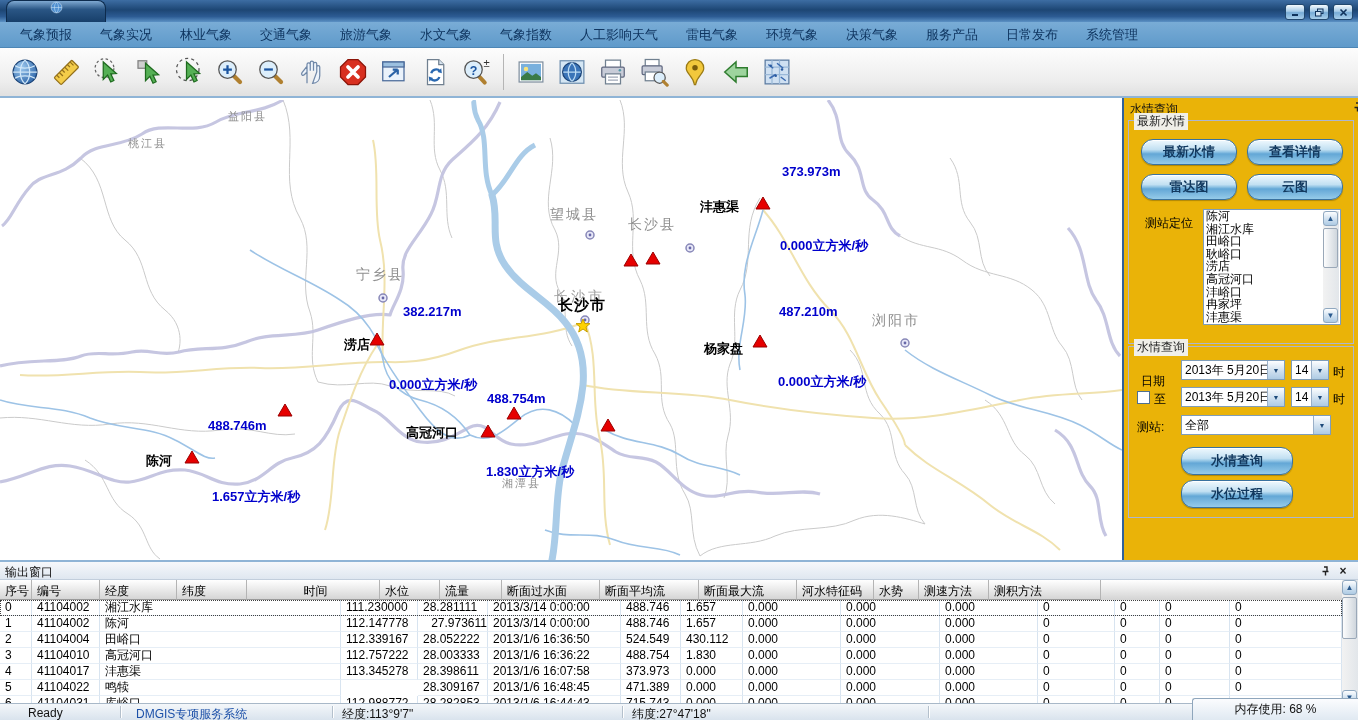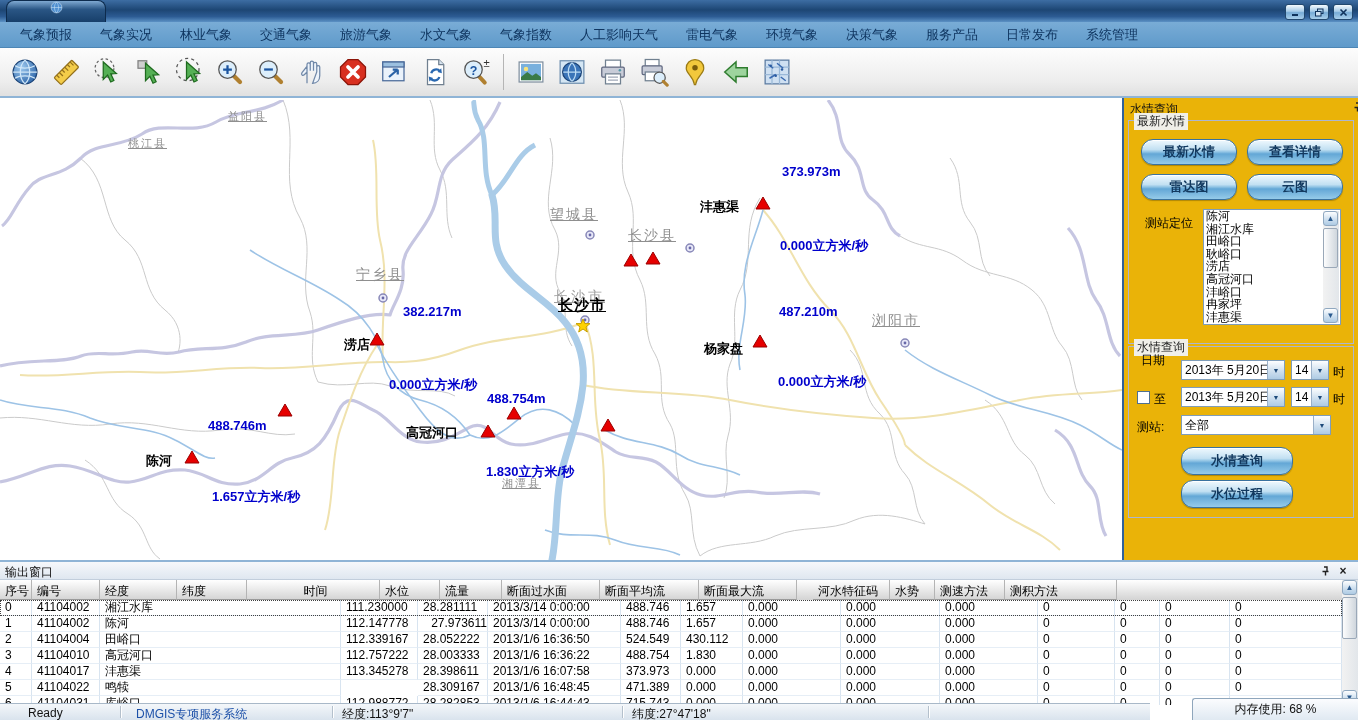--- a/index.html
+++ b/index.html
@@ -29,21 +29,21 @@
     background:linear-gradient(180deg,#fdfdfd 0%,#ededed 70%,#e0e0e0 100%);
     border-bottom:2px solid #8fb4d6;display:flex;align-items:center;padding-left:8px;gap:7px;}
   .tb-btn{width:34px;height:38px;display:flex;align-items:center;justify-content:center;}
   .tb-btn svg{width:30px;height:30px;}
   .tb-sep{width:1px;height:36px;background:#b5b5b5;margin:0 3px;}
 
   
   #map{position:absolute;left:0;top:100px;width:1122px;height:460px;background:#fff;overflow:hidden;}
   #map svg{position:absolute;left:0;top:0;}
   #map-overlay{position:absolute;left:0;top:0;width:100%;height:100%;}
-  .rlabel{position:absolute;color:#8f8f8f;white-space:nowrap;letter-spacing:2px;text-decoration:underline;}
+  .rlabel{position:absolute;color:#8f8f8f;white-space:nowrap;letter-spacing:2px;}
   .rlabel.sm{font-size:11px;}
   .rlabel.md{font-size:14px;}
   .rlabel.ghost{font-size:14px;color:#a0a0a0;letter-spacing:3px;}
   .rlabel.city{font-size:15px;color:#000;font-weight:bold;letter-spacing:1px;}
   .slabel{position:absolute;color:#000;font-weight:bold;font-size:13px;white-space:nowrap;}
   .mlabel{position:absolute;color:#0000cc;font-weight:bold;font-size:13px;white-space:nowrap;}
 
   
   #panel{position:absolute;left:1122px;top:98px;width:266px;height:462px;box-sizing:border-box;
     background:#eab308;border-left:2px solid #31619b;}
@@ -83,21 +83,21 @@
   .gh-cell{border-right:1px solid #b4b4b4;border-bottom:1px solid #9a9a9a;font-size:12px;
     padding:3px 0 0 5px;box-sizing:border-box;white-space:nowrap;overflow:hidden;flex-shrink:0;}
   #grid-body{position:absolute;left:0;top:38px;width:1342px;height:105px;overflow:hidden;}
   .g-row{display:flex;height:16px;background:#fff;}
   .g-row.focused{outline:1px dotted #404040;outline-offset:-1px;}
   .g-cell{border-right:1px solid #d8e4f0;border-bottom:1px solid #e6eef6;font-size:12px;line-height:15px;
     padding-left:5px;box-sizing:border-box;white-space:nowrap;overflow:hidden;flex-shrink:0;}
   #grid-vscroll{position:absolute;right:0;top:18px;width:16px;height:125px;background:linear-gradient(90deg,#f2f2f2,#e2e6ea);}
 
   
-  #statusbar{position:absolute;left:0;bottom:0;width:1150px;height:17px;
+  #statusbar{position:absolute;left:0;bottom:0;width:1358px;height:17px;
     background:linear-gradient(180deg,#f4f7fa,#d9e3ed);border-top:1px solid #a8b8c8;box-sizing:border-box;font-size:12px;}
   .st-item{position:absolute;top:2px;color:#111;white-space:nowrap;}
   .st-sep{position:absolute;top:2px;bottom:2px;width:1px;background:#b4c0cc;box-shadow:1px 0 0 #fff;}
   #membox{position:absolute;right:0;bottom:0;width:165px;height:21px;z-index:5;
     background:linear-gradient(180deg,#fbfcfe,#e0e9f2);border:1px solid #8fa6bc;border-right:none;border-bottom:none;
     border-radius:3px 0 0 0;display:flex;align-items:center;justify-content:center;font-size:12px;color:#111;}
 </style>
 </head>
 <body>
 
@@ -346,21 +346,21 @@
 
     <path d="M492,95 C480,70 490,40 478,20 C472,8 475,2 473,0" stroke="#aacce8" stroke-width="5" fill="none"></path>
     <path d="M492,95 C510,80 515,55 535,45" stroke="#aacce8" stroke-width="5" fill="none"></path>
     <path d="M492,95 C500,120 488,140 505,165 C522,190 548,200 565,222 C580,240 585,260 583,285 C580,315 570,340 562,370 C555,395 558,430 552,460" stroke="#aacce8" stroke-width="7" fill="none" stroke-linecap="round"></path>
   </svg>
   <div id="map-overlay">
       <div class="rlabel sm" style="left: 228px; top: 9px;">益阳县</div>
       <div class="rlabel sm" style="left: 128px; top: 36px;">桃江县</div>
       <div class="rlabel md" style="left: 356px; top: 166px;">宁乡县</div>
       <div class="rlabel md" style="left: 550px; top: 106px;">望城县</div>
-      <div class="rlabel md" style="left: 628px; top: 127px; text-align: center;">长沙县</div>
+      <div class="rlabel md" style="left: 628px; top: 116px; text-align: center;">长沙县</div>
       <div class="rlabel ghost" style="left: 554px; top: 188px;">长沙市</div>
       <div class="rlabel city" style="left: 558px; top: 196px;">长沙市</div>
       <div class="rlabel md" style="left: 872px; top: 212px;">浏阳市</div>
       <div class="rlabel sm" style="left: 502px; top: 376px;">湘潭县</div>
       <div class="slabel" style="left: 700px; top: 98px;">沣惠渠</div>
       <div class="slabel" style="left: 344px; top: 236px;">涝店</div>
       <div class="slabel" style="left: 704px; top: 240px;">杨家盘</div>
       <div class="slabel" style="left: 406px; top: 324px;">高冠河口</div>
       <div class="slabel" style="left: 146px; top: 352px;">陈河</div>
       <div class="mlabel" style="left: 782px; top: 64px;">373.973m</div>
@@ -434,21 +434,21 @@
       <div class="vscroll">
         <div class="sb-btn" style="top:0">▲</div>
         <div class="sb-thumb" style="top:17px;height:40px"></div>
         <div class="sb-btn" style="bottom:0">▼</div>
       </div>
     </div>
   </div>
 
   <div class="grp" style="left:4px;top:248px;width:224px;height:170px">
     <span class="grp-label">水情查询</span>
-    <span class="plabel" style="left:12px;top:5px">日期</span>
+    <span class="plabel" style="left:12px;top:26px">日期</span>
     <div class="combo" style="left:52px;top:13px;width:104px">
       <span class="combo-text">2013年 5月20日</span>
         <span class="combo-btn">▼</span>
     </div>
     <div class="combo" style="left:162px;top:13px;width:38px">
       <span class="combo-text">14</span>
         <span class="combo-btn">▼</span>
     </div>
     <span class="plabel" style="left:204px;top:17px">时</span>
 
@@ -490,21 +490,21 @@
       <div class="gh-cell" style="width: 32px;">序号</div>
       <div class="gh-cell" style="width: 68px;">编号</div>
       <div class="gh-cell" style="width: 77px;">经度</div>
       <div class="gh-cell" style="width: 70px;">纬度</div>
       <div class="gh-cell" style="width: 133px; text-align: center;">时间</div>
       <div class="gh-cell" style="width: 60px;">水位</div>
       <div class="gh-cell" style="width: 62px;">流量</div>
       <div class="gh-cell" style="width: 98px;">断面过水面</div>
       <div class="gh-cell" style="width: 99px;">断面平均流</div>
       <div class="gh-cell" style="width: 98px;">断面最大流</div>
-      <div class="gh-cell" style="width: 77px; margin-left: 16px;">河水特征码</div>
+      <div class="gh-cell" style="width: 77px;">河水特征码</div>
       <div class="gh-cell" style="width: 45px;">水势</div>
       <div class="gh-cell" style="width: 70px;">测速方法</div>
       <div class="gh-cell" style="width: 112px;">测积方法</div>
     </div>
   <div id="grid-body">
       <div class="g-row focused">
         <div class="g-cell" style="width: 32px;">0</div>
         <div class="g-cell" style="width: 68px;">41104002</div>
         <div class="g-cell" style="width: 241px;">湘江水库</div>
         <div class="g-cell" style="width: 77px;">111.230000</div>

